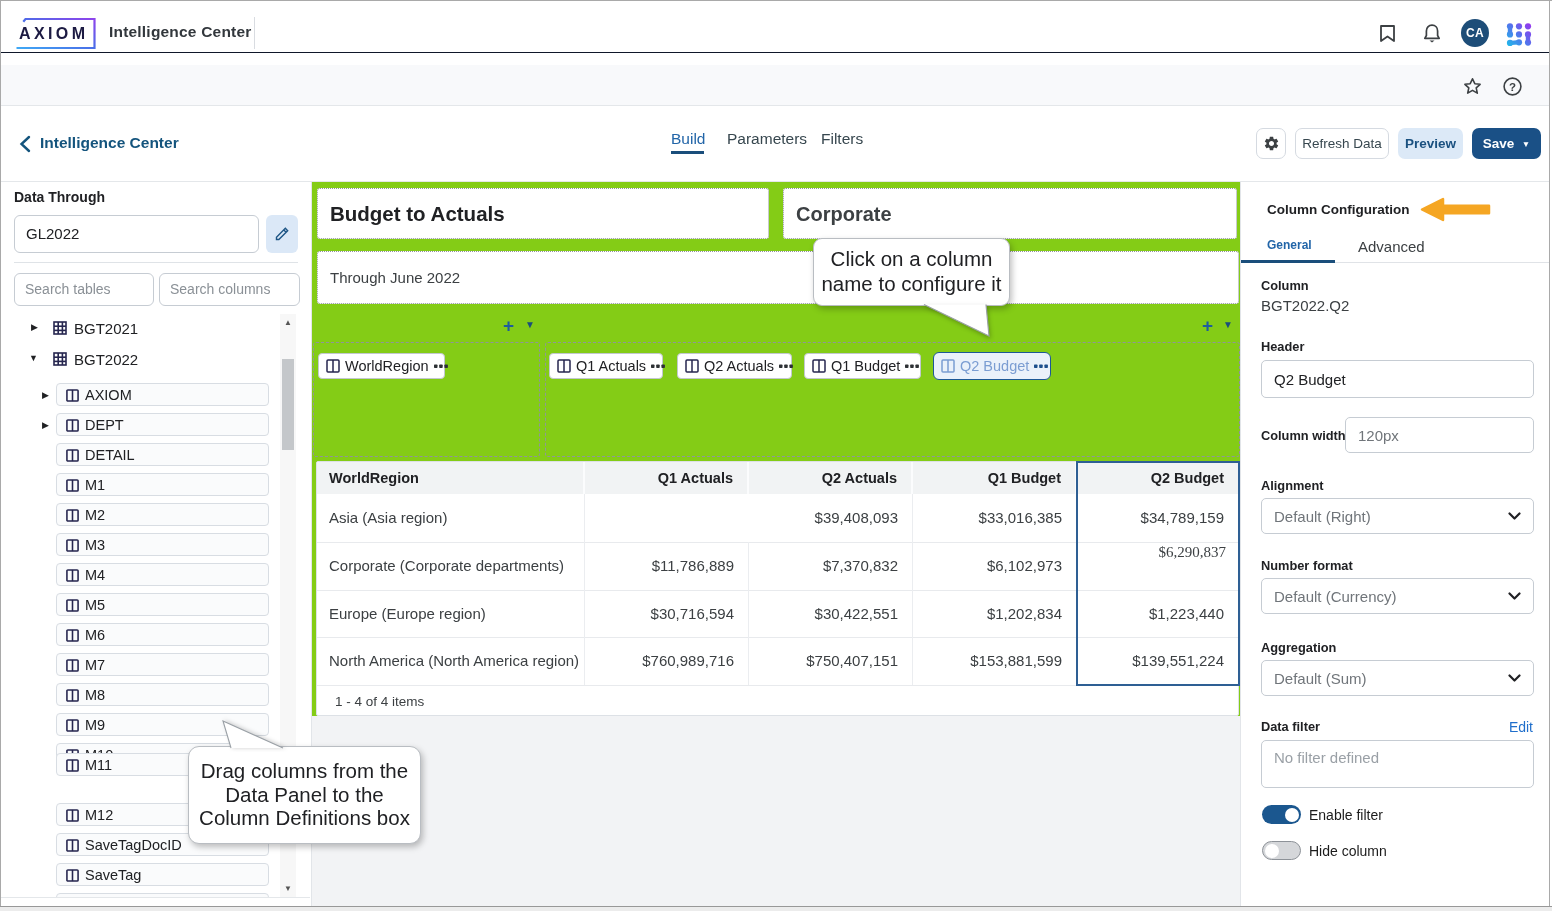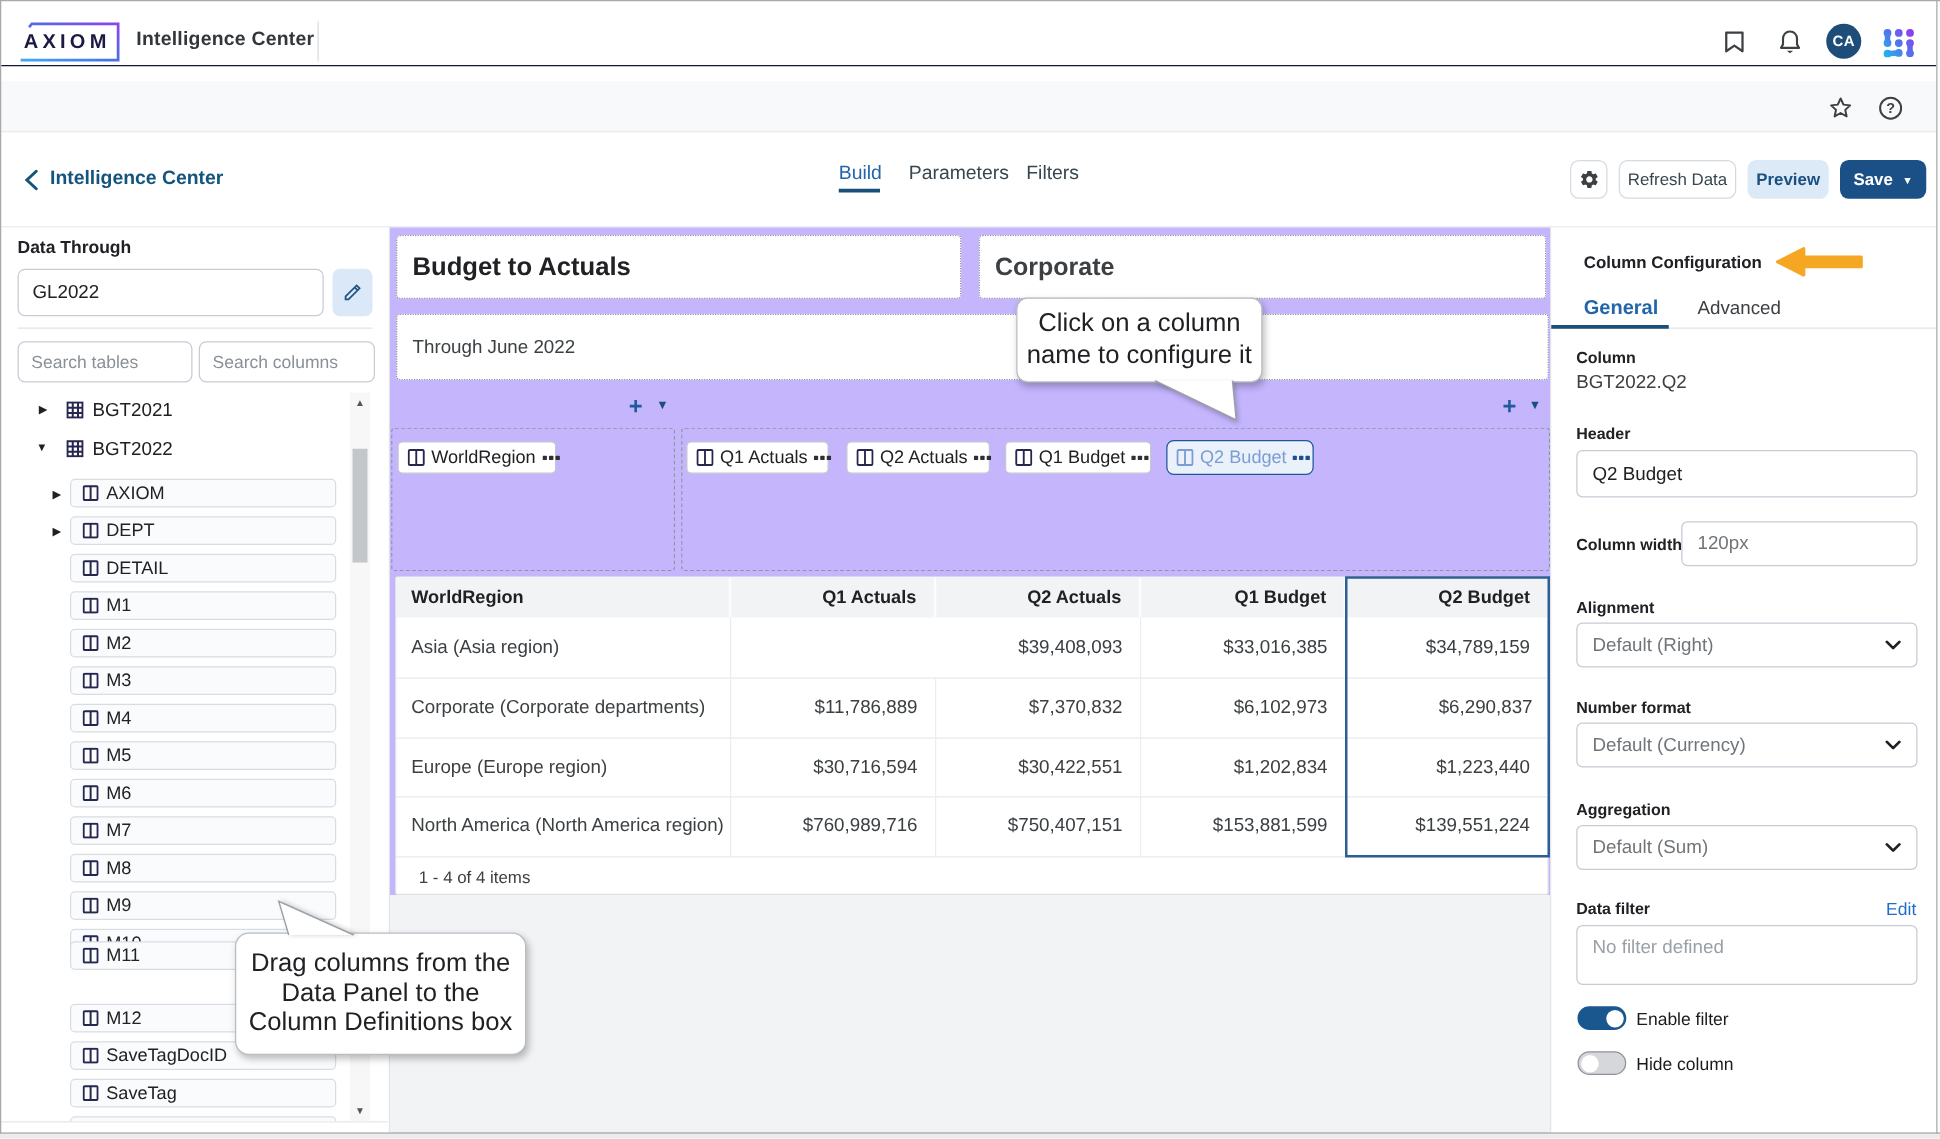--- a/index.html
+++ b/index.html
@@ -38,21 +38,21 @@
 #treelist { left:0px; top:132px; width:309px; height:584px; overflow:hidden; border-bottom:1px solid #e4e7ea; }
 .chip { left:55px; width:213px; height:23px; background:#fafbfc; border:1px solid #d8dde3; border-radius:4px; }
 .chip-ico { position:absolute; left:9px; top:4px; }
 .chip-label { position:absolute; left:28px; top:50%; transform:translateY(-50%); font-size:14.5px; color:#202124; }
 .caret { font-size:9px; color:#202124; }
 
 #sbar { left:279px; top:0px; width:16px; height:584px; background:#f7f7f7; }
 #sthumb { left:2px; top:45px; width:12px; height:91px; background:#c4c7ca; }
 
 
-#canvas { left:312px; top:182px; width:928px; height:724px; background:#c4b5fd; }
+#canvas { left:312px; top:182px; width:928px; height:724px; background:#84cc16; }
 #canvas-gray { left:0px; top:534px; width:928px; height:190px; background:#f2f3f5; }
 .dotbox { border:1px dotted #8f959b; border-radius:3px; background:#fff; }
 .dashbox { border:1px dashed #8f959b; border-radius:3px; background:#fff; }
 .fieldchip { position:absolute; top:171px; height:26px; background:#fff; border:1px solid #c2c8cf; border-radius:4px; font-size:14.5px; color:#202124; white-space:nowrap; }
 .fc-inner { display:flex; align-items:center; height:100%; padding:0 7px; gap:5px; }
 .fc-inner svg { flex:0 0 14px; }
 .fc-inner > span { white-space:nowrap; }
 .dots3 { margin-left:auto; fill:#2d3134; flex:0 0 14px; }
 
 #dtable { left:4px; top:279px; width:923px; height:255px; background:#fff; border:1px solid #dde1e6; border-radius:2px; }
@@ -487,21 +487,21 @@
         </div>
     <div class="td" style="left:268px; top:80px; width:164px; height:48px;">
           <span style="position:absolute; right:14px; top:15px;">$11,786,889</span>
         </div>
     <div class="td" style="left:432px; top:80px; width:164px; height:48px;">
           <span style="position:absolute; right:14px; top:15px;">$7,370,832</span>
         </div>
     <div class="td" style="left:596px; top:80px; width:164px; height:48px;">
           <span style="position:absolute; right:14px; top:15px;">$6,102,973</span>
         </div>
-    <div class="td" style="left:760px; top:80px; width:163px; height:48px; border-right:none;">
+    <div class="td" style="left:760px; top:67px; width:163px; height:48px; border-right:none;font-family:Liberation Serif, serif;">
           <span style="position:absolute; right:14px; top:15px;">$6,290,837</span>
         </div>
     <div class="rowline" style="top:128px;"></div>
     <div class="td" style="left:0px; top:128px; width:268px; height:47px;">
           <span style="position:absolute; left:12px; top:15px;">Europe (Europe region)</span>
         </div>
     <div class="td" style="left:268px; top:128px; width:164px; height:47px;">
           <span style="position:absolute; right:14px; top:15px;">$30,716,594</span>
         </div>
     <div class="td" style="left:432px; top:128px; width:164px; height:47px;">
@@ -532,21 +532,21 @@
     <div class="abs" style="left:0; top:223px; width:921px; height:1px; background:#e8eaed;"></div>
     <div class="abs" style="left:18px; top:232px; font-size:13.5px; color:#3c4043;">1 - 4 of 4 items</div>
     <div class="abs" style="left:759px; top:-1px; width:164px; height:225px; border:2px solid #2e5f94;"></div>
   </div>
 </div>
 <div class="abs" id="rpanel">
   <div class="abs" style="left:26px; top:20px; font-size:13.5px; font-weight:bold; color:#202124;">Column Configuration</div>
   <svg class="abs" style="left:179px; top:13px;" width="72" height="29" viewBox="0 0 72 29">
     <path d="M 2 14.5 L 23 4 L 23 10.7 L 69 10.7 L 69 18.3 L 23 18.3 L 23 25 Z" fill="#f5a623" stroke="#f5a623" stroke-width="2.5" stroke-linejoin="round"></path>
   </svg>
-  <div class="abs" style="left:26px; top:56px; font-size:16px; font-weight:bold; color:#2265a8;">General</div>
+  <div class="abs" style="left:26px; top:56px; font-size:12px; font-weight:bold; color:#2265a8;">General</div>
   <div class="abs" style="left:117px; top:56px; font-size:15px; color:#3c4043;">Advanced</div>
   <div class="abs" style="left:0; top:80px; width:309px; height:1px; background:#e0e3e7;"></div>
   <div class="abs" style="left:0; top:78px; width:94px; height:3px; background:#1a4e7b;"></div>
   <div class="abs rp-label" style="top:96px;">Column</div>
   <div class="abs" style="left:20px; top:115px; font-size:15px; color:#3c4043;">BGT2022.Q2</div>
   <div class="abs rp-label" style="top:157px;">Header</div>
   <div class="abs rp-inp" style="top:178px; height:38px;">
         <span style="position:absolute; left:12px; top:10px; color:#202124;">Q2 Budget</span>
       </div>
   <div class="abs rp-label" style="top:246px;">Column width</div>

